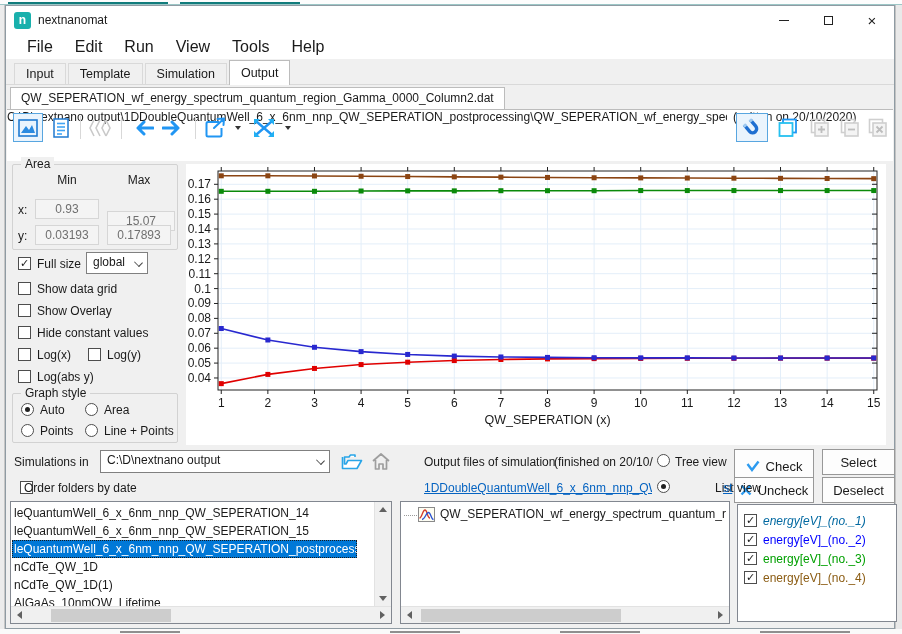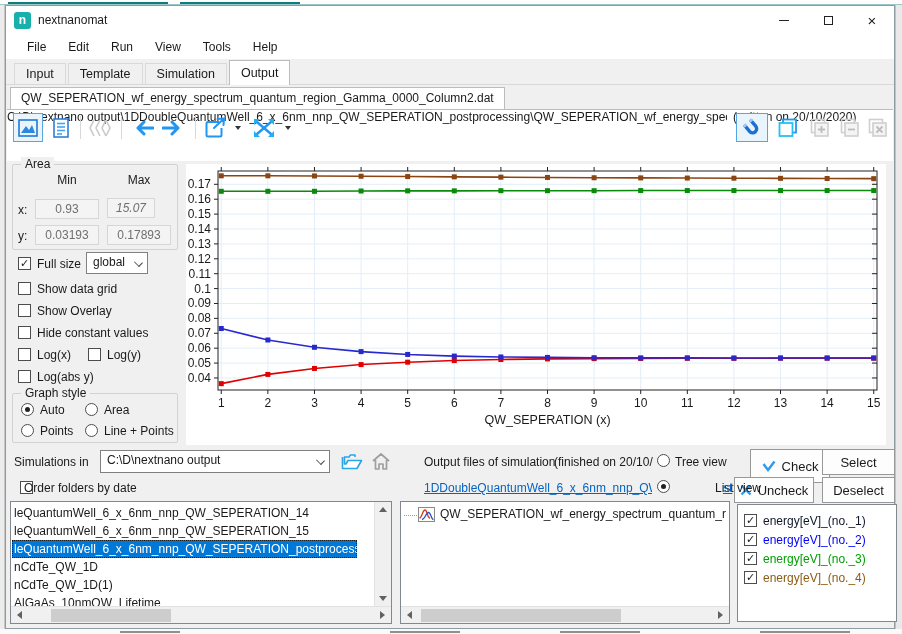--- a/index.html
+++ b/index.html
@@ -21,21 +21,21 @@
   .titlebar{left:0;top:0;width:100%;height:28px;background:#fff;display:flex;align-items:center}
   .applogo{width:17px;height:17px;margin-left:8px;background:#19b0ac;border-radius:3px;color:#fff;font-size:12px;font-weight:bold;display:flex;align-items:center;justify-content:center}
   .wtitle{margin-left:7px;font-size:12px}
   .wctrl{margin-left:auto;display:flex;height:100%}
   .wbtn{width:44px;height:100%;display:flex;align-items:center;justify-content:center;color:#222}
   .glyph-min{display:block;width:10px;border-top:1px solid #222}
   .glyph-max{display:block;width:9px;height:9px;border:1px solid #222}
   .glyph-close{font-size:15px;line-height:1}
 
   .menubar{left:0;top:28px;width:100%;height:25px;background:#fff;display:flex;align-items:center;padding-left:10px}
-  .menu-item{padding:3px 11px;font-size:12px}
+  .menu-item{padding:3px 11px;font-size:16px}
 
   .tabstrip{left:0;top:53px;width:100%;height:26px;background:#f0f0f0;display:flex;align-items:flex-end;padding-left:8px;border-bottom:1px solid #d9d9d9}
   .tab{height:21px;line-height:20px;padding:0 11px;font-size:12.5px;background:#f0f0f0;border:1px solid #d9d9d9;border-bottom:none;margin-right:2px}
   .tab.active{height:25px;line-height:25px;background:#fff;border-color:#bcbcbc;margin-bottom:-1px;z-index:2}
 
   .tabpage{left:0;top:79px;width:888px;height:543px;background:#f0f0f0}
 
   .doc-tabrow{left:0;top:2px;width:100%;height:22px}
   .doc-tab{position:absolute;left:4px;top:0;height:22px;line-height:21px;padding:0 10px;background:#fff;border:1px solid #bcbcbc;border-bottom:none;font-size:12px;white-space:nowrap}
 
@@ -242,21 +242,21 @@
           <span class="w">(written on 20/10/2020)</span>
         </div>
       </div>
 
       <div class="groupbox" style="left:6px;top:79px;width:166px;height:86px">
         <span class="grouplabel">Area</span>
         <span class="lbl" style="left:22px;top:8px;width:64px;text-align:center">Min</span>
         <span class="lbl" style="left:94px;top:8px;width:64px;text-align:center">Max</span>
         <span class="lbl" style="left:5px;top:38px">x:</span>
         <input class="ainput" style="left: 22px; top: 34px; width: 64px; height: 20px;" readonly="" value="0.93">
-        <input class="ainput" style="left: 94px; top: 33px; width: 48px; height: 20px; font-style: italic;" readonly="" value="15.07">
+        <input class="ainput" style="left: 94px; top: 46px; width: 68px; height: 20px;" readonly="" value="15.07">
         <span class="lbl" style="left:5px;top:64px">y:</span>
         <input class="ainput" style="left: 22px; top: 60px; width: 64px; height: 20px;" readonly="" value="0.03193">
         <input class="ainput" style="left: 94px; top: 60px; width: 64px; height: 20px;" readonly="" value="0.17893">
       </div>
 
       <span class="cb" style="left:12px;top:172px">✓</span>
       <span class="lbl" style="left:31px;top:172px">Full size</span>
       <div class="selectbox" style="left:80px;top:167px;width:62px;height:22px">
         <span>global</span><span class="chev"></span>
       </div>
@@ -489,21 +489,21 @@
       <span class="tb" style="left:361px;top:363px;width:27px;height:27px;position:absolute">
         <svg width="20" height="19" viewBox="0 0 20 19">
           <path d="M2 9 L10 2 L18 9 M4.5 8 V17 H8 V12 H12 V17 H15.5 V8" fill="none" stroke="#9e9e9e" stroke-width="1.7" stroke-linejoin="round"></path>
         </svg>
       </span>
       <span class="lbl" style="left:418px;top:370px">Output files of simulation</span>
       <span class="lbl" style="left:548px;top:370px">(finished on 20/10/</span>
       <span class="radio" style="left:651px;top:369px"></span>
       <span class="lbl" style="left:669px;top:370px">Tree view</span>
 
-      <div class="btn" style="left:744px;top:364px;width:80px;height:34px">
+      <div class="btn" style="left:728px;top:364px;width:80px;height:34px">
         <svg width="14" height="12" viewBox="0 0 14 12">
             <path d="M1.5 4 L6 10 L12.5 1.5" fill="none" stroke="#2d9bf0" stroke-width="2.4"></path>
           </svg>
         <span>Check</span>
       </div>
       <div class="btn" style="left:816px;top:364px;width:73px;height:26px">
         <span>Select</span>
       </div>
       <div class="btn" style="left:728px;top:392px;width:80px;height:26px">
         <svg width="12" height="12" viewBox="0 0 12 12">
@@ -551,21 +551,21 @@
         <div class="hscroll" style="width:100%">
           <span class="tri left" style="left:6px;top:4px"></span>
           <span class="tri right" style="right:6px;top:4px"></span>
           <span class="sthumb" style="left:20px;top:2px;width:200px;height:13px"></span>
         </div>
       </div>
 
       <div class="listbox" style="left:731px;top:419px;width:160px;height:118px">
         <div class="srow" style="top:6px">
           <span class="box">✓</span>
-          <span style="color: #0f172a;">energy[eV]_(no._1)</span>
+          <span style="color: #0369a1; font-style: italic;">energy[eV]_(no._1)</span>
         </div>
         <div class="srow" style="top:25px">
           <span class="box">✓</span>
           <span style="color: rgb(0, 0, 255);">energy[eV]_(no._2)</span>
         </div>
         <div class="srow" style="top:44px">
           <span class="box">✓</span>
           <span style="color: rgb(0, 160, 0);">energy[eV]_(no._3)</span>
         </div>
         <div class="srow" style="top:63px">

